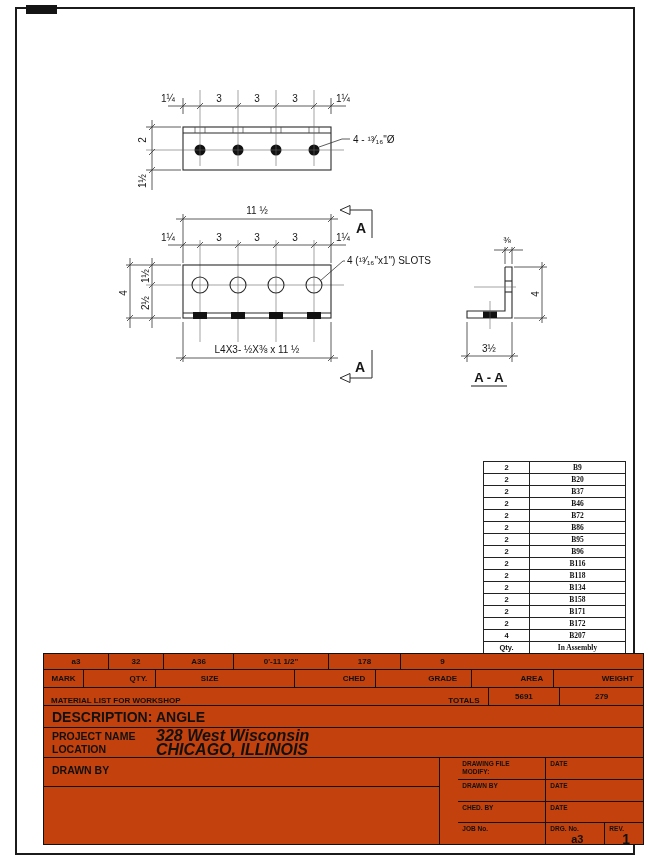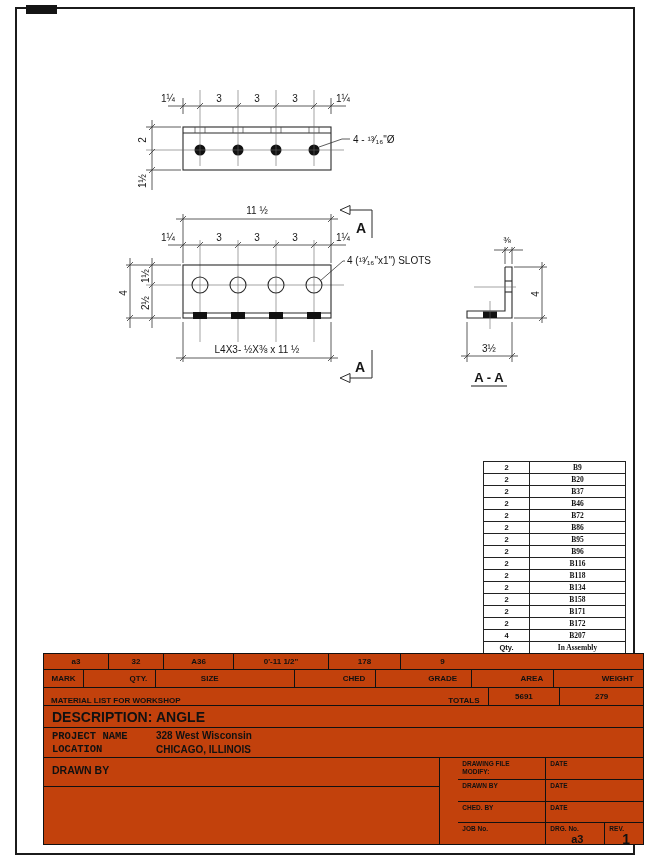--- a/index.html
+++ b/index.html
@@ -30,22 +30,22 @@
   .m-cell:last-child { border-right:none; }
   .m-left { justify-content:flex-start; padding-left:7px; }
   .r-values { height:16px; }
   .r-headers { height:18px;gap:38px; }
   .r-totals { height:18px; }
   .w-mark{width:65px}.w-qty{width:55px}.w-size{width:161px}.w-grade{width:70px}.w-length{width:95px}.w-area{width:72px}.w-weight{width:83px}
   .totals-span { width:446px; display:flex; align-items:flex-end; justify-content:space-between; padding:0 8px 0 7px; font-size:8px; font-weight:bold; border-right:1px solid #111; }
   .r-desc { height:22px; align-items:center; font-size:14px; font-weight:bold; }
   .desc-label { width:112px; padding-left:8px; }
   .r-project { height:30px; font-size:10.5px; font-weight:bold; }
-  .proj-labels { width:112px; padding:2px 0 0 8px; line-height:13px;font-family:Liberation Mono, monospace; }
-  .proj-values { padding-top:1px; line-height:14px; font-size:10px; }
+  .proj-labels { width:112px; padding:2px 0 0 8px; line-height:13px; }
+  .proj-values { padding-top:1px; line-height:14px; font-size:16px;font-style:italic; }
   .r-drawn { height:86px; border-bottom:none; display:flex;gap:18px; }
   .drawn-left { width:410px; border-right:1px solid #111; display:flex; flex-direction:column; }
   .drawn-by-cell { height:29px; border-bottom:1px solid #111; font-size:10.5px; font-weight:bold; padding:6px 0 0 8px; }
   .drawn-empty { flex:1; }
   .stamp { width:191px; display:flex; flex-direction:column; }
   .stamp-row { display:flex; border-bottom:1px solid #111; }
   .stamp-row:last-child { border-bottom:none; }
   .stamp-cell { border-right:1px solid #111; font-size:6.5px; font-weight:bold; padding:2px 0 0 4px; line-height:8px; overflow:hidden; }
   .stamp-cell:last-child { border-right:none; }
   .sc-label { width:88px; }

